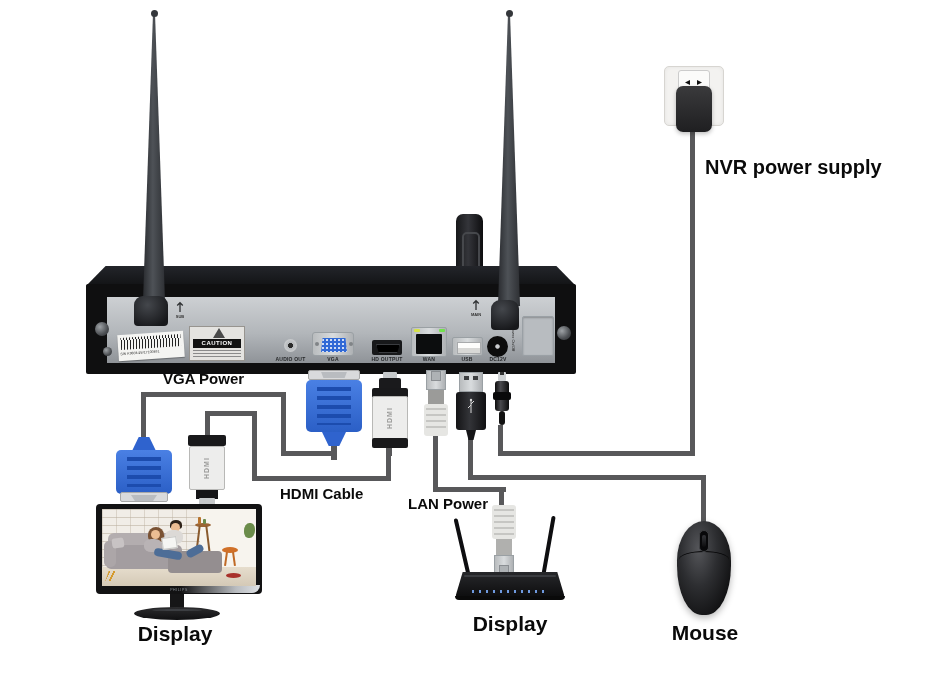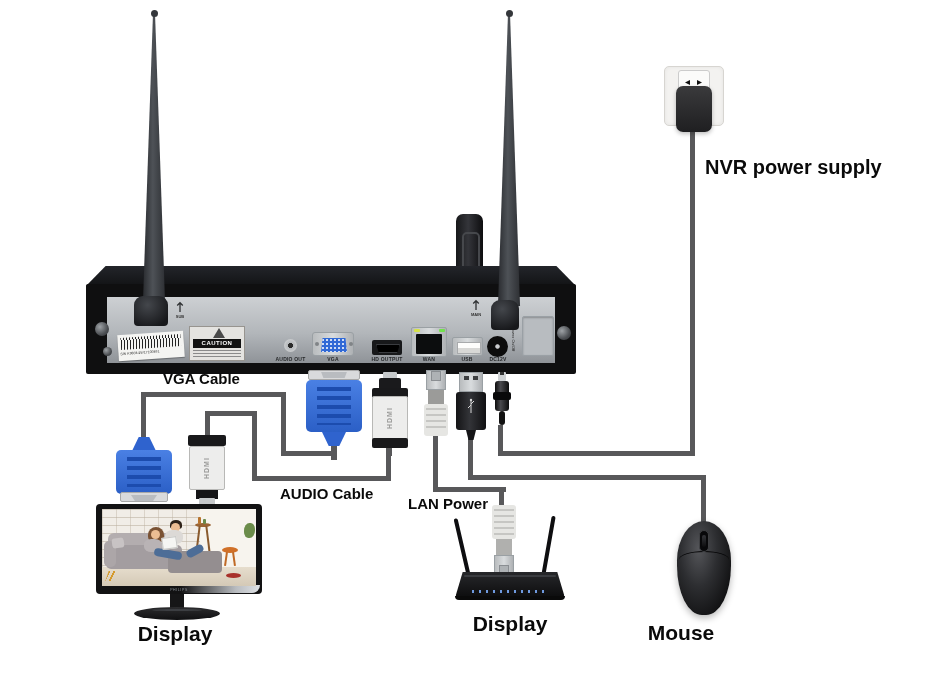--- a/index.html
+++ b/index.html
@@ -104,27 +104,27 @@
   <div class="abs" style="left:151px;top:10px;width:7px;height:7px;border-radius:50%;background:#34373b;"></div>
   <div class="abs" style="left:134px;top:296px;width:34px;height:30px;border-radius:9px 9px 4px 4px;
               background:radial-gradient(circle at 40% 30%,#44474c,#17181b 80%);"></div>
   <div class="abs" style="left:497px;top:12px;width:24px;height:294px;
               clip-path:polygon(46% 0,54% 0,96% 100%,4% 100%);
               background:linear-gradient(90deg,#26282c,#4e5257 45%,#2b2d31);"></div>
   <div class="abs" style="left:506px;top:10px;width:7px;height:7px;border-radius:50%;background:#34373b;"></div>
   <div class="abs" style="left:491px;top:300px;width:28px;height:30px;border-radius:9px 9px 4px 4px;
               background:radial-gradient(circle at 40% 30%,#44474c,#17181b 80%);"></div>
 
-  <div class="lbl" style="left:163px;top:370px;font-size:15px;">VGA Cable</div>
-  <div class="lbl" style="left:280px;top:485px;font-size:15px;">AUDIO Cable</div>
+  <div class="lbl" style="left:163px;top:370px;font-size:15px;">VGA Power</div>
+  <div class="lbl" style="left:280px;top:485px;font-size:15px;">HDMI Cable</div>
   <div class="lbl" style="left:408px;top:495px;font-size:15px;">LAN Power</div>
   <div class="lbl" style="left:120px;top:622px;width:110px;text-align:center;font-size:21px;">Display</div>
   <div class="lbl" style="left:705px;top:156px;font-size:20px;">NVR power supply</div>
   <div class="lbl" style="left:455px;top:612px;width:110px;text-align:center;font-size:21px;">Display</div>
-  <div class="lbl" style="left:626px;top:621px;width:110px;text-align:center;font-size:21px;">Mouse</div>
+  <div class="lbl" style="left:650px;top:621px;width:110px;text-align:center;font-size:21px;">Mouse</div>
 
   <div class="cable" style="left:141px;top:392px;width:145px;height:5px;"></div>
   <div class="cable" style="left:141px;top:392px;width:5px;height:47px;"></div>
   <div class="cable" style="left:281px;top:392px;width:5px;height:62px;"></div>
   <div class="cable" style="left:281px;top:451px;width:52px;height:5px;"></div>
 
   <div class="abs" style="left:306px;top:370px;width:56px;height:90px;">
     <div class="abs" style="left:2px;top:0;width:52px;height:10px;background:#d9dadc;border:1px solid #a8a8a8;border-radius:2px;box-sizing:border-box;"></div>
     <div class="abs" style="left:14px;top:2px;width:28px;height:6px;background:#b9bcc0;clip-path:polygon(4% 0,96% 0,88% 100%,12% 100%);"></div>
     <div class="abs bluebody" style="left:0;top:10px;width:56px;height:52px;border-radius:5px;"></div>

